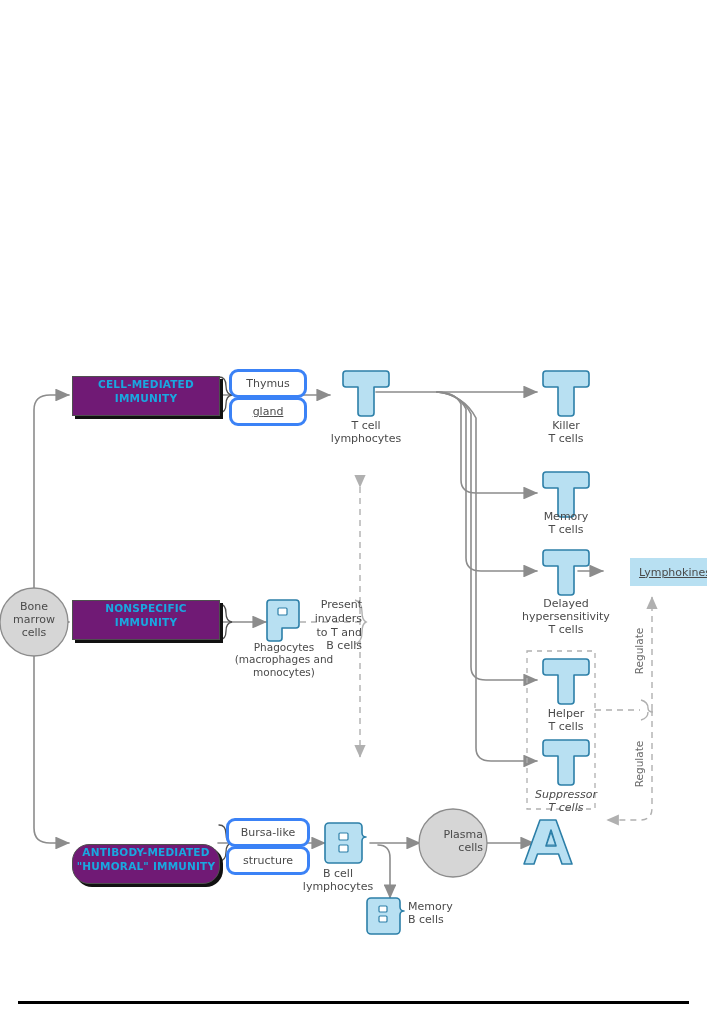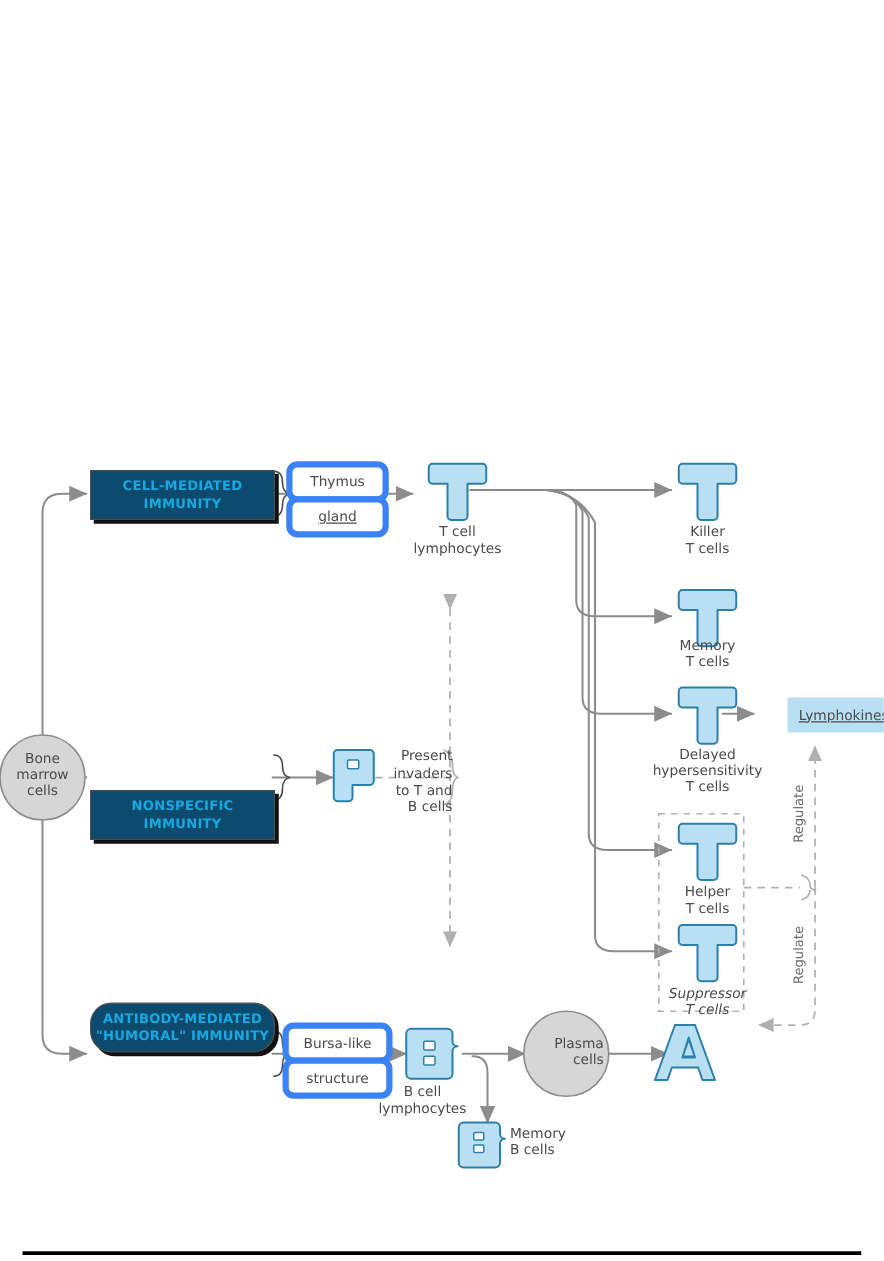--- a/index.html
+++ b/index.html
@@ -7,27 +7,27 @@
     width:707px;height:1009px;position:relative;overflow:hidden;
     font-family:"DejaVu Sans","Liberation Sans",sans-serif;
     color:#3a3a3a;
   }
   #stage{position:absolute;left:0;top:0;width:707px;height:1009px;}
   svg.layer{position:absolute;left:0;top:0;width:707px;height:1009px;overflow:visible;}
   .lbl{position:absolute;text-align:center;line-height:1.18;color:#4a4a4a;}
   .lbl.s11{font-size:11px;}
   .lbl.s10{font-size:10.5px;}
   .immbox{
-    position:absolute;background:#0c4a6e;border:1px solid #4f4f4f;
-    display:flex;align-items:center;justify-content:center;text-align:center;
+    position:absolute;background:#701a75;border:1px solid #4f4f4f;
+    display:flex;justify-content:center;text-align:center;
     color:#19a8e0;font-weight:bold;font-size:10.5px;letter-spacing:.2px;line-height:1.35;
     box-shadow:3px 3px 0 0 #111111;
   }
   .pill{
-    position:absolute;background:#ffffff;border:5px solid #3b82f6;border-radius:9px;
+    position:absolute;background:#ffffff;border:3px solid #3b82f6;border-radius:9px;
     display:flex;align-items:center;justify-content:center;
     font-size:11px;color:#4a4a4a;
   }
   .lymphokines{
     position:absolute;background:#b8e0f2;
     display:flex;align-items:center;justify-content:center;
     font-size:11px;color:#4a4a4a;
   }
   .sideword{position:absolute;font-size:10.5px;color:#6b6b6b;
     transform-origin:50% 50%;}
@@ -158,28 +158,28 @@
     <div>cells</div>
   </div>
 
   <div class="immbox" style="left:72px;top:376px;width:146px;height:38px;">
     <div>
       <div>CELL-MEDIATED</div>
       <div>IMMUNITY</div>
     </div>
   </div>
 
-  <div class="immbox" style="left:72px;top:632px;width:146px;height:38px;">
+  <div class="immbox" style="left:72px;top:600px;width:146px;height:38px;">
     <div>
       <div>NONSPECIFIC</div>
       <div>IMMUNITY</div>
     </div>
   </div>
 
-  <div class="immbox" style="left:72px;top:802px;width:146px;height:38px;border-radius:17px;">
+  <div class="immbox" style="left:72px;top:844px;width:146px;height:38px;border-radius:17px;">
     <div>
       <div>ANTIBODY-MEDIATED</div>
       <div>"HUMORAL" IMMUNITY</div>
     </div>
   </div>
 
   <div class="pill" style="left:229px;top:369px;width:72px;height:23px;">
     <span>Thymus</span>
   </div>
   <div class="pill" style="left:229px;top:397px;width:72px;height:23px;text-decoration:underline;">
@@ -217,20 +217,25 @@
   <div class="lbl s11" style="left:524px;top:708px;width:84px;">
     <div>Helper</div>
     <div>T cells</div>
   </div>
 
   <div class="lbl s11" style="left:518px;top:789px;width:96px;font-style:italic;">
     <div>Suppressor</div>
     <div>T cells</div>
   </div>
 
+  <div class="lbl s10" style="left:219px;top:641px;width:130px;">
+    <div>Phagocytes</div>
+    <div>(macrophages and</div>
+    <div>monocytes)</div>
+  </div>
 
   <div class="lbl s11" style="left:292px;top:868px;width:92px;">
     <div>B cell</div>
     <div>lymphocytes</div>
   </div>
 
   <div class="lbl s11" style="left:408px;top:901px;width:66px;text-align:left;">
     <div>Memory</div>
     <div>B cells</div>
   </div>

